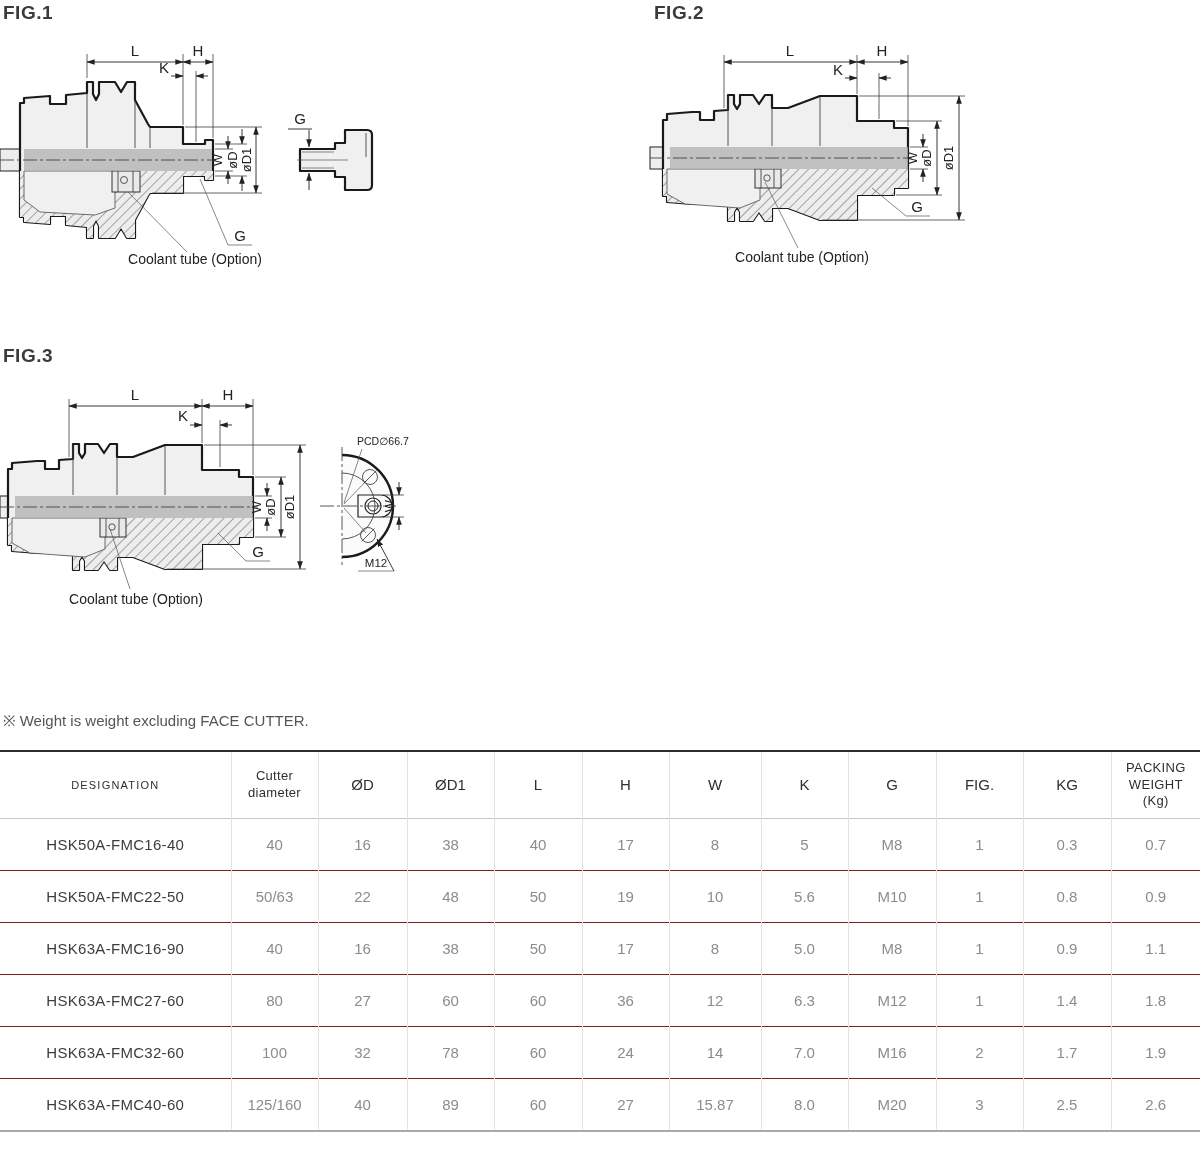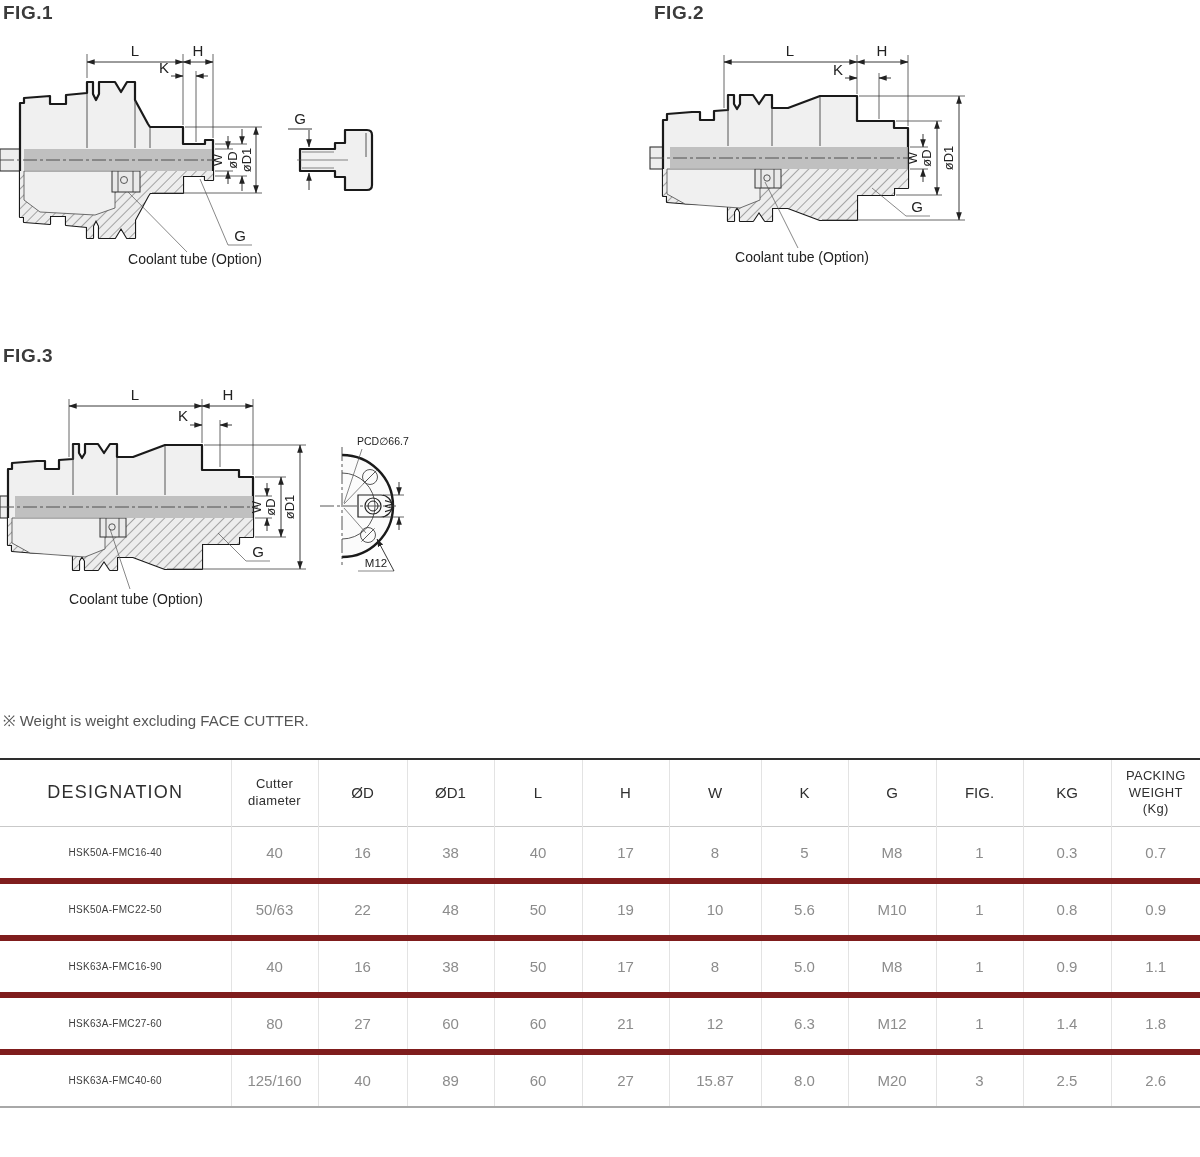--- a/index.html
+++ b/index.html
@@ -17,33 +17,33 @@
   .band{fill:#b5b5b5;opacity:.82;}
   .cline{stroke:#444;stroke-width:.9;stroke-dasharray:14 3 3 3;fill:none;}
   .dim{stroke:#222;stroke-width:.9;fill:none;}
   .ext{stroke:#333;stroke-width:.75;fill:none;}
   .dimtxt{font-size:15px;fill:#222;}
   .dimtxt-sm{font-size:13px;fill:#222;}
   .callouttxt{font-size:14px;fill:#222;}
   .tinytxt{font-size:10.5px;fill:#222;}
   .m12txt{font-size:11.5px;fill:#222;}
   .tab{fill:#ededed;stroke:#333;stroke-width:1.1;}
-  .note{margin:12px 0 28px 3px;font-size:15px;color:#555;}
+  .note{margin:12px 0 20px 3px;font-size:15px;color:#555;}
   table.spec{width:1200px;border-collapse:collapse;table-layout:fixed;
     border-top:2px solid #2e2e2e;border-bottom:2px solid #a8a8a8;}
   table.spec th{height:62px;font-weight:normal;font-size:15px;color:#2f2f2f;
     vertical-align:middle;text-align:center;padding:2px 4px;line-height:1.3;}
-  table.spec th.th-desig{letter-spacing:1.2px;font-size:18px;}
+  table.spec th.th-desig{letter-spacing:1.2px;font-size:11px;}
   table.spec th.th-small{font-size:13px;letter-spacing:.3px;}
   table.spec td{height:51px;font-size:15px;color:#8c8c8c;text-align:center;
     vertical-align:middle;padding:0 4px;}
-  table.spec td.c-desig{color:#3d3d3d;font-size:10px;letter-spacing:.3px;}
+  table.spec td.c-desig{color:#3d3d3d;font-size:15px;letter-spacing:.3px;}
   table.spec th + th, table.spec td + td{border-left:1px solid #e3e3e3;}
   table.spec thead tr{border-bottom:1px solid #c9c9c9;}
-  table.spec tbody tr + tr{border-top:6px solid #7f1d1d;margin-left:7px;}
+  table.spec tbody tr + tr{border-top:1px solid #7f1d1d;margin-left:7px;}
 </style>
 </head>
 <body>
 
 <div class="page">
 
   <div class="figures-area">
     <svg width="1200" height="698" viewBox="0 0 1200 698">
       <defs>
         <pattern id="hatch" patternUnits="userSpaceOnUse" width="7" height="7" patternTransform="rotate(45)">
@@ -339,27 +339,41 @@
           <td class="c-num">1</td>
           <td class="c-num">0.9</td>
           <td class="c-num">1.1</td>
         </tr>
         <tr>
           <td class="c-desig">HSK63A-FMC27-60</td>
           <td class="c-num">80</td>
           <td class="c-num">27</td>
           <td class="c-num">60</td>
           <td class="c-num">60</td>
-          <td class="c-num">21</td>
+          <td class="c-num">36</td>
           <td class="c-num">12</td>
           <td class="c-num">6.3</td>
           <td class="c-num">M12</td>
           <td class="c-num">1</td>
           <td class="c-num">1.4</td>
           <td class="c-num">1.8</td>
+        </tr>
+        <tr>
+          <td class="c-desig">HSK63A-FMC32-60</td>
+          <td class="c-num">100</td>
+          <td class="c-num">32</td>
+          <td class="c-num">78</td>
+          <td class="c-num">60</td>
+          <td class="c-num">24</td>
+          <td class="c-num">14</td>
+          <td class="c-num">7.0</td>
+          <td class="c-num">M16</td>
+          <td class="c-num">2</td>
+          <td class="c-num">1.7</td>
+          <td class="c-num">1.9</td>
         </tr>
         <tr>
           <td class="c-desig">HSK63A-FMC40-60</td>
           <td class="c-num">125/160</td>
           <td class="c-num">40</td>
           <td class="c-num">89</td>
           <td class="c-num">60</td>
           <td class="c-num">27</td>
           <td class="c-num">15.87</td>
           <td class="c-num">8.0</td>

